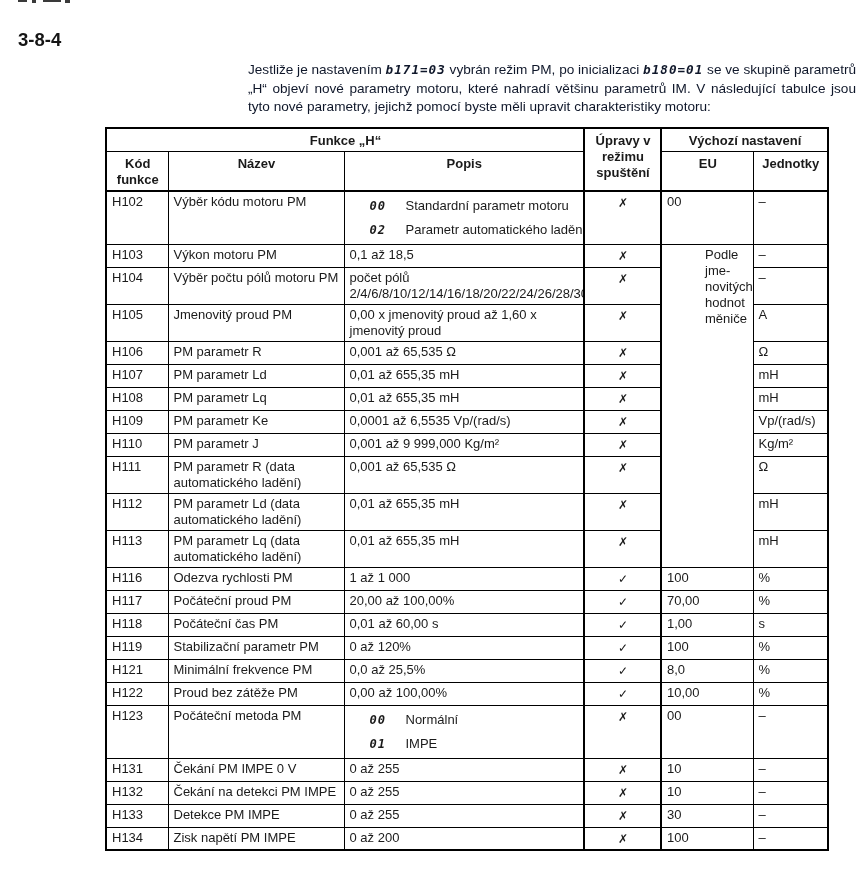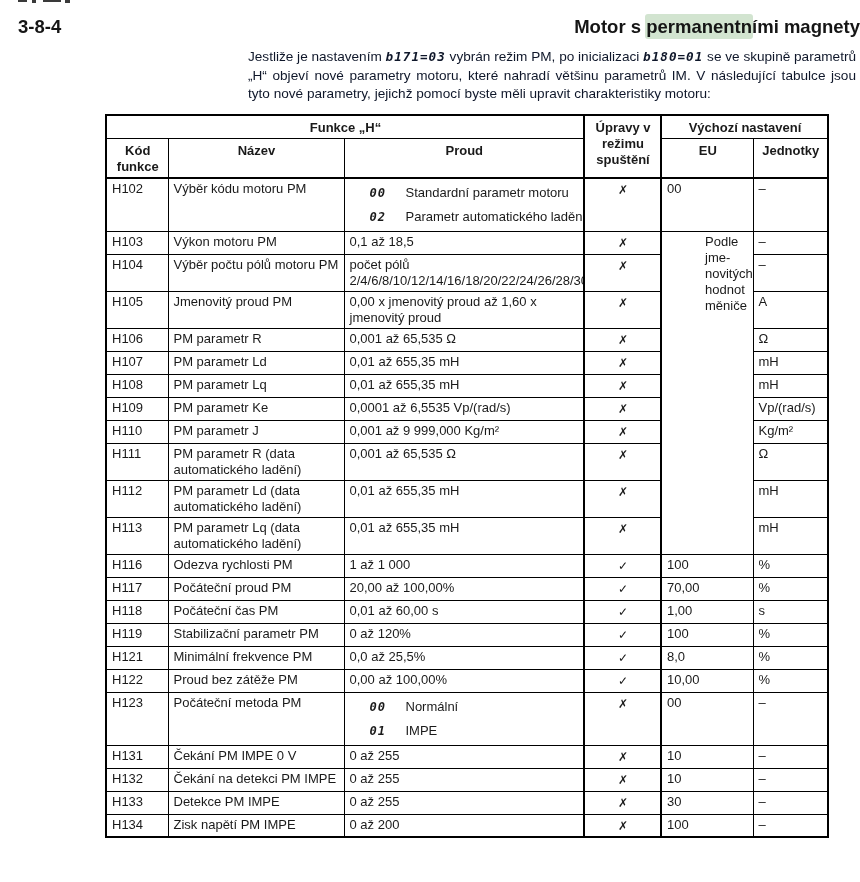--- a/index.html
+++ b/index.html
@@ -8,21 +8,21 @@
 
   
   .top-artifact { position:absolute; top:0; left:18px; height:3px; }
   .top-artifact span { position:absolute; top:0; background:#3a3a3a; display:block; }
   .ta1 { left:0;  width:9px;  height:2px; }
   .ta2 { left:14px; width:4px; height:3px; }
   .ta3 { left:25px; width:18px; height:2px; }
   .ta4 { left:47px; width:5px; height:3px; }
 
   
-  .heading { display:flex; padding-top:16px; font-weight:bold; font-size:18.5px; color:#151515;justify-content:space-between; }
+  .heading { display:flex; padding-top:29px; font-weight:bold; font-size:18.5px; color:#151515; }
   .heading .num { margin-left:18px; width:87px; flex:none; }
   .hl { background:#d2e4d0; border-radius:3px; padding:2px 1px; margin:-2px -1px; }
 
   
   .intro { margin:10px 0 0 248px; width:608px; text-align:justify;
            font-size:13.6px; line-height:18.6px; color:#0f172a; }
 
   
   .lcd { font-family:"DejaVu Sans Mono", monospace; font-style:italic;
          font-weight:600; letter-spacing:1px; font-size:0.93em; }
@@ -55,21 +55,20 @@
 
 <div class="top-artifact">
   <span class="ta1"></span>
     <span class="ta2"></span>
     <span class="ta3"></span>
     <span class="ta4"></span>
 </div>
 
 <div class="heading">
   <span class="num">3-8-4</span>
-  <h1 style="font-size:inherit; font-weight:inherit;"><span>Motor s </span><span class="hl">permanentn</span><span>ími magnety</span></h1>
 </div>
 
 <p class="intro"><span>Jestliže je nastavením </span><span class="lcd">b171=03</span><span> vybrán režim PM, po inicializaci </span><span class="lcd">b180=01</span><span> se ve skupině parametrů „H“ objeví nové parametry motoru, které nahradí většinu parametrů IM. V následující tabulce jsou tyto nové parametry, jejichž pomocí byste měli upravit charakteristiky motoru:</span></p>
 
 <table>
   <colgroup>
     <col class="c-code">
       <col class="c-name">
       <col class="c-desc">
     <col class="c-adj">
@@ -78,21 +77,21 @@
   </colgroup>
   <thead>
     <tr class="grp-row">
       <th colspan="3" class="br2">Funkce „H“</th>
       <th rowspan="2" class="bl2 br2 hbb">Úpravy v režimu spuštění</th>
       <th colspan="2">Výchozí nastavení</th>
     </tr>
     <tr class="sub-row">
       <th class="hbb">Kód funkce</th>
       <th class="hbb">Název</th>
-      <th class="hbb br2">Proud</th>
+      <th class="hbb br2">Popis</th>
       <th class="hbb bl2">EU</th>
       <th class="hbb">Jednotky</th>
     </tr>
   </thead>
   <tbody>
       <tr>
         <td>H102</td>
         <td>Výběr kódu motoru PM</td>
         <td class="br2">
           <div class="optline"><span class="lcd">00</span><span>Standardní parametr motoru</span></div>

